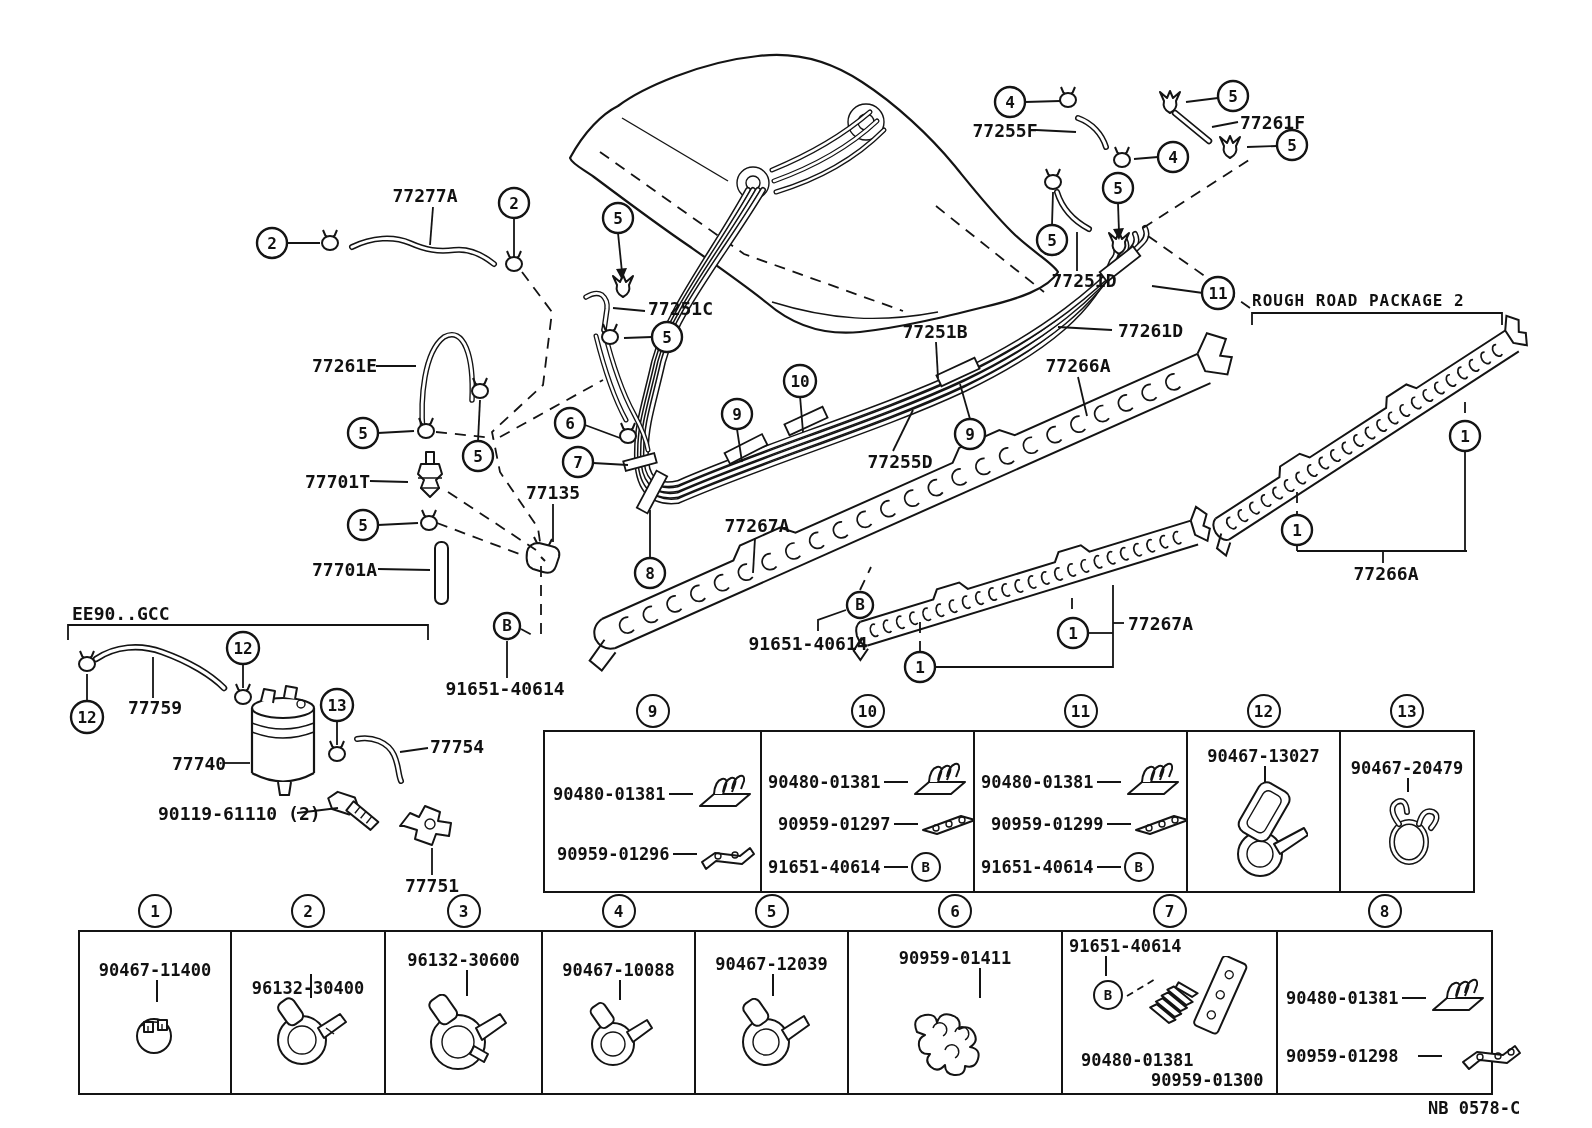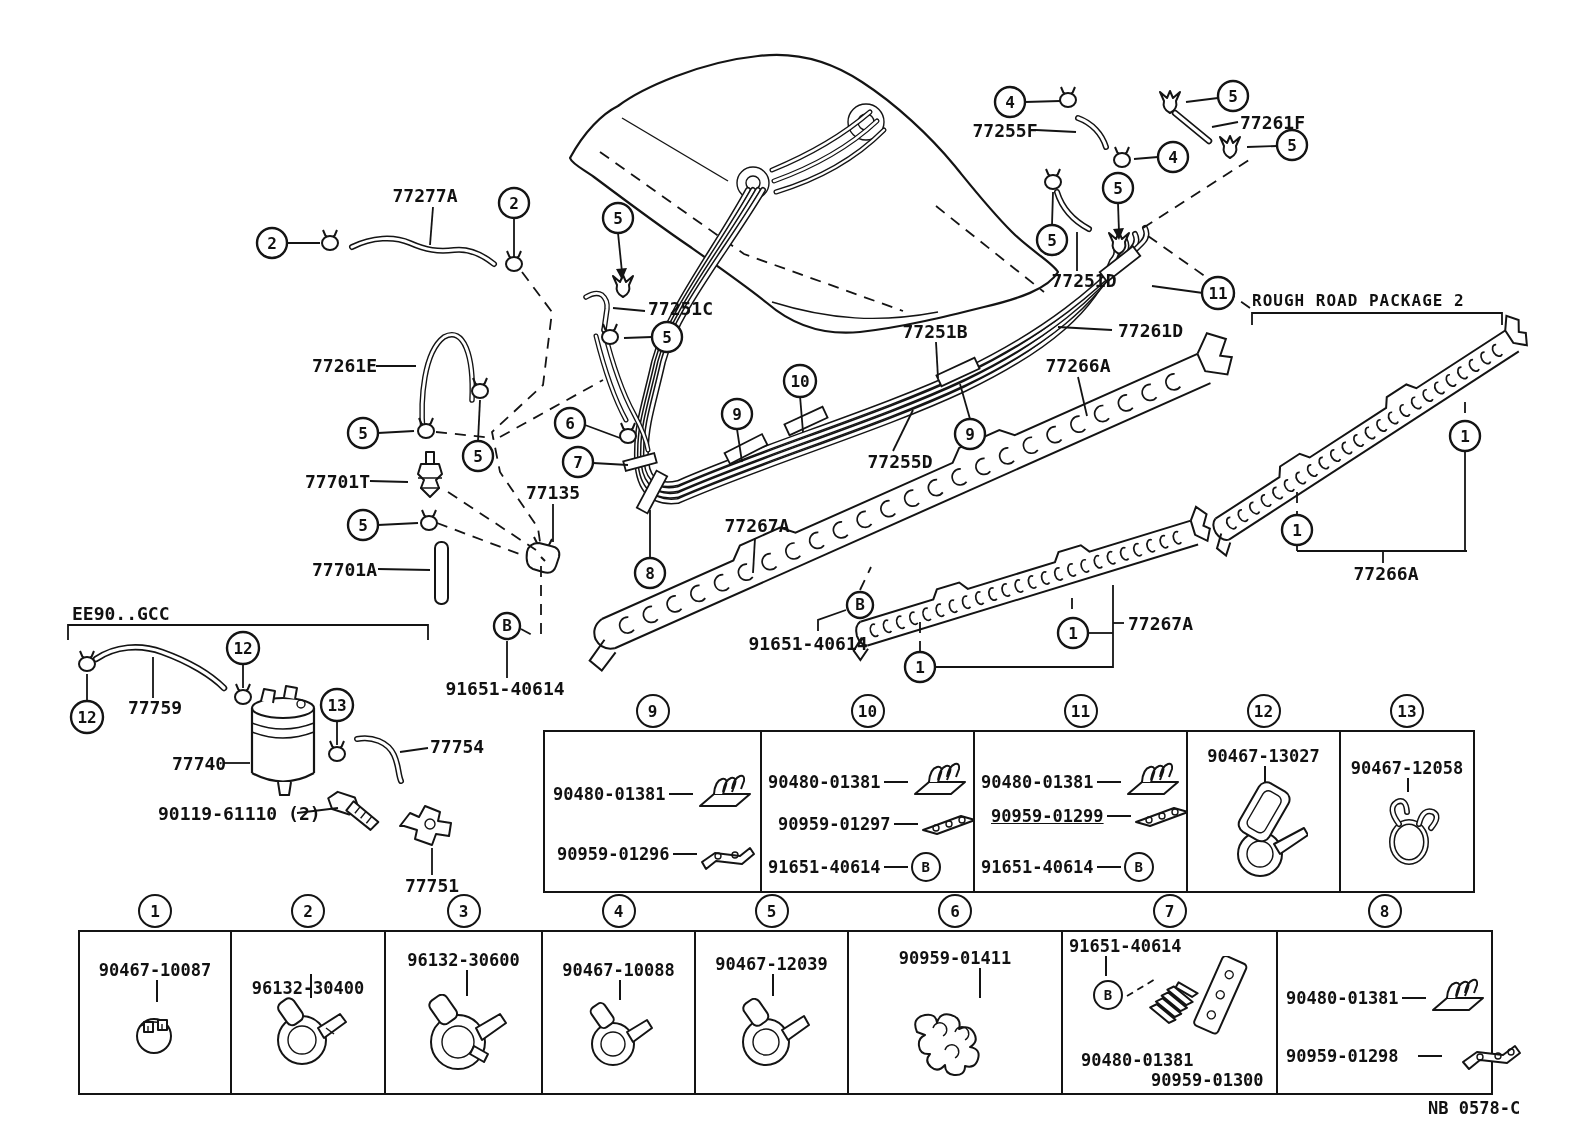--- a/index.html
+++ b/index.html
@@ -501,21 +501,21 @@
           <span>11</span>
         </div>
     <div class="prow" style="left:6px;top:30px;">
       <span class="plabel">90480-01381</span>
           <span class="pline"></span>
       <svg width="58" height="40" viewBox="0 0 58 40">
             <path class="part" d="M4 32 L40 32 L54 20 L18 20 Z"></path>
             <path class="part" d="M18 20 q1 -13 8 -15 q6 -1 4 6 l-3 9 M27 18 q2 -12 8 -14 q6 -1 4 6 l-3 8 M36 15 q2 -11 8 -13 q5 -1 4 5 l-3 8"></path>
           </svg>
     </div>
-    <div class="prow" style="left:16px;top:70px;text-decoration:underline;">
+    <div class="prow" style="left:16px;top:78px;">
       <span class="plabel">90959-01299</span>
           <span class="pline"></span>
       <svg width="56" height="28" viewBox="0 0 56 28">
             <path class="part" d="M2 20 L40 6 L54 10 L16 24 Z"></path>
             <circle class="thin" cx="15" cy="18" r="3" fill="#fff"></circle>
             <circle class="thin" cx="28" cy="14" r="3" fill="#fff"></circle>
             <circle class="thin" cx="41" cy="10" r="3" fill="#fff"></circle>
           </svg>
     </div>
     <div class="prow" style="left:6px;top:120px;">
@@ -544,42 +544,42 @@
           </g>
       <path class="part" d="M50 66 L80 50 l4 7 L56 76 Z"></path>
     </svg>
   </div>
 
   <div class="tcell" style="width:136px;">
     <div class="cnum">
           <span>13</span>
         </div>
     <div class="prow" style="left:50%;top:26px;transform:translateX(-50%);">
-          <span class="plabel">90467-12058</span>
+          <span class="plabel">90467-20479</span>
         </div>
     <div class="vline" style="left:66px;top:46px;height:14px;"></div>
     <svg style="position:absolute;left:34px;top:58px;" width="70" height="86" viewBox="0 0 70 86">
       <ellipse cx="34" cy="52" rx="17" ry="20" class="tb" stroke-width="6"></ellipse>
           <ellipse cx="34" cy="52" rx="17" ry="20" class="tw" stroke-width="3"></ellipse>
       <path class="tb" stroke-width="6" d="M24 34 Q 12 18 22 12 Q 31 8 32 22"></path>
           <path class="tw" stroke-width="3" d="M24 34 Q 12 18 22 12 Q 31 8 32 22"></path>
       <path class="tb" stroke-width="6" d="M44 34 Q 48 18 58 22 Q 66 26 56 38"></path>
           <path class="tw" stroke-width="3" d="M44 34 Q 48 18 58 22 Q 66 26 56 38"></path>
     </svg>
   </div>
 </div>
 
 <div class="ptable" style="left:78px;top:930px;height:165px;">
 
   <div class="tcell" style="width:154px;">
     <div class="cnum">
           <span>1</span>
         </div>
     <div class="prow" style="left:50%;top:28px;transform:translateX(-50%);">
-          <span class="plabel">90467-10087</span>
+          <span class="plabel">90467-11400</span>
         </div>
     <div class="vline" style="left:76px;top:48px;height:22px;"></div>
     <svg style="position:absolute;left:48px;top:72px;" width="56" height="56" viewBox="0 0 56 56">
       <circle class="part" cx="26" cy="32" r="17"></circle>
           <path class="thin" d="M13 22 q13 -8 26 0" fill="none"></path>
       <path class="part" d="M16 18 h9 v10 h-9 z M30 16 h9 v10 h-9 z"></path>
           <path class="thin" d="M20 22 v6 M34 20 v6"></path>
     </svg>
   </div>
 

